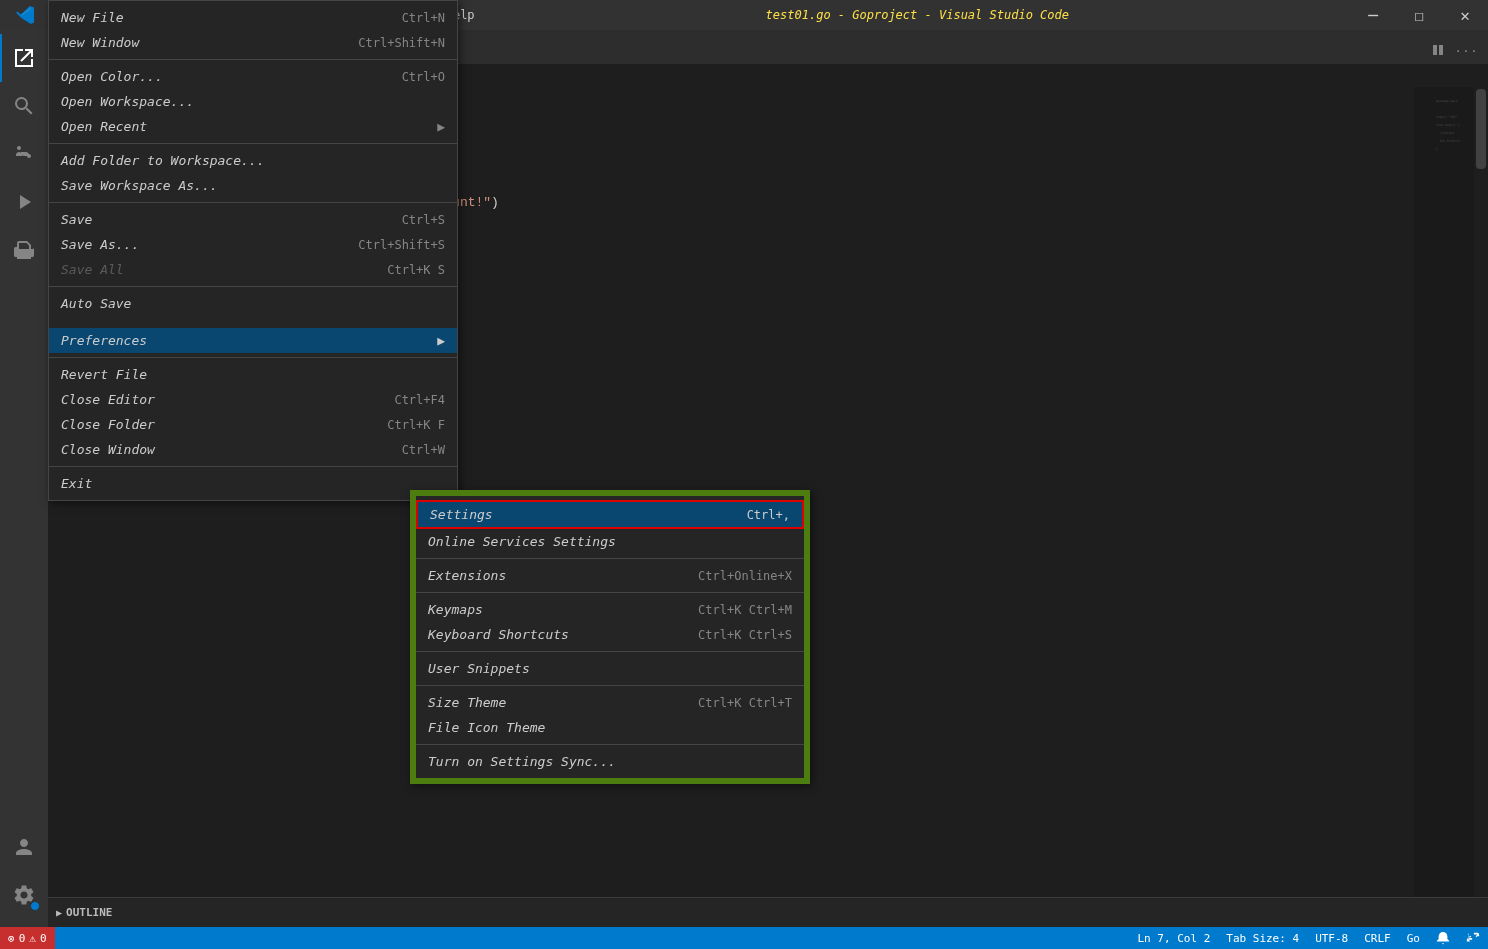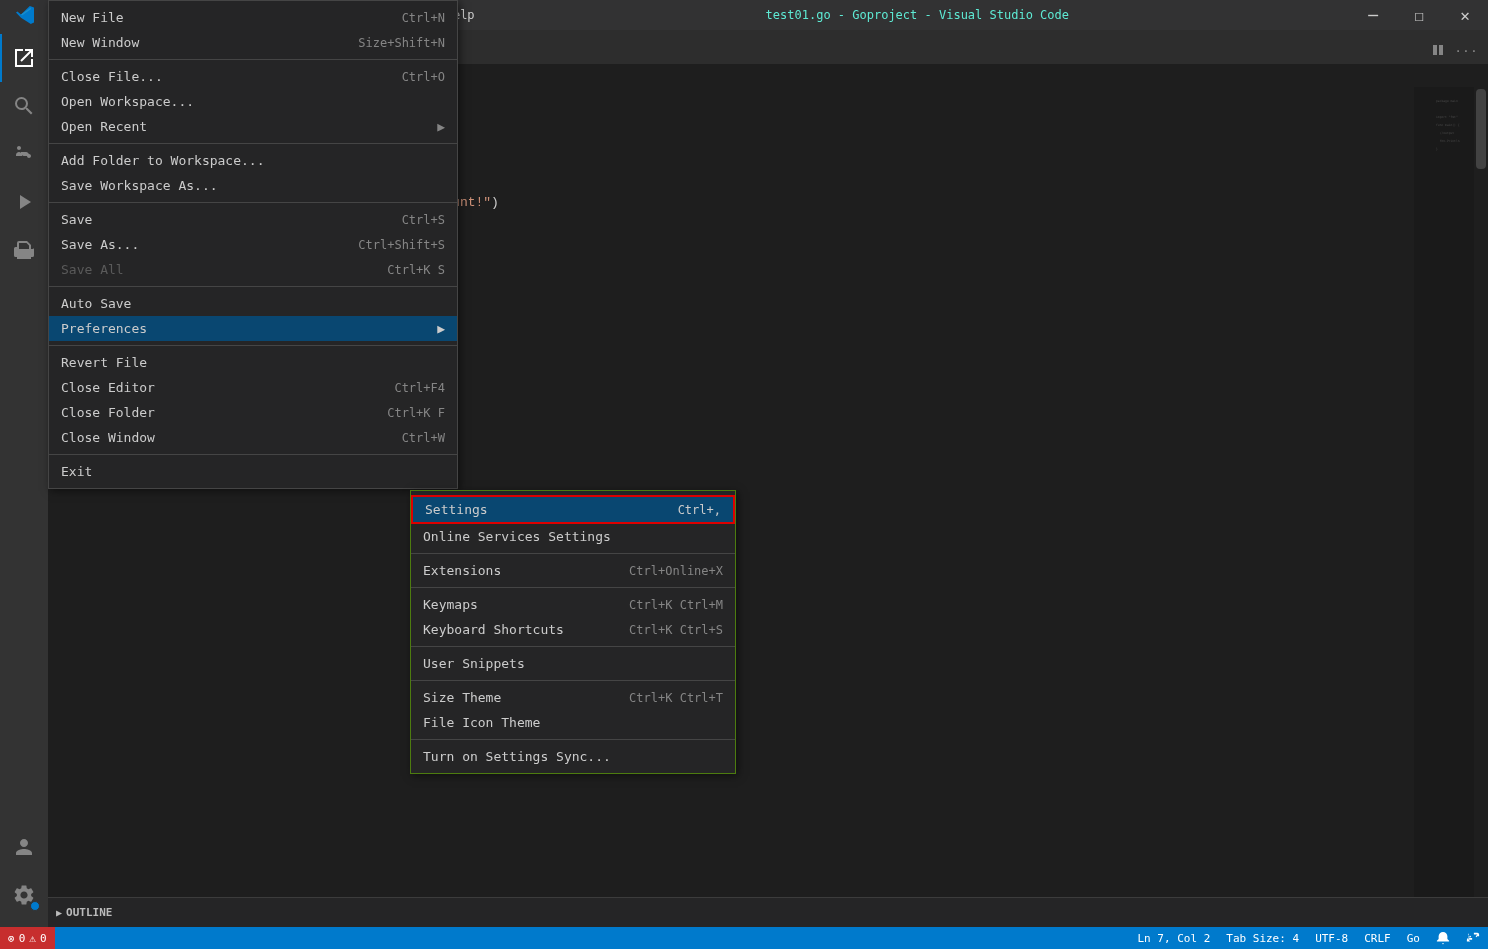--- a/index.html
+++ b/index.html
@@ -44,21 +44,22 @@
       font-size: 12px;
     }
     .titlebar-menu-item:hover,
     .titlebar-menu-item.active {
       background: #094771;
     }
     .titlebar-title {
       flex: 1;
       text-align: center;
       font-size: 12px;
-      color: #5eead4;
+      color: #fde047;
+      font-style: italic;
     }
     .titlebar-controls {
       display: flex;
       align-items: center;
     }
     .titlebar-control {
       width: 46px;
       height: 30px;
       display: flex;
       align-items: center;
@@ -271,39 +272,39 @@
 
     .menu-item {
       display: flex;
       align-items: center;
       padding: 5px 12px;
       cursor: pointer;
       color: #cccccc;
       font-size: 13px;
       position: relative;
     }
-    .menu-item.active { background: #094771; }
+    .menu-item.active { background: #094771; margin-top: 12px; }
     .menu-item.disabled { color: #5a5a5a; cursor: default; }
-    .menu-item-label { flex: 1; }
+    .menu-item-label { flex: 1; font-style: italic; }
     .menu-item-shortcut { color: #858585; font-size: 12px; margin-left: auto; }
     .menu-submenu-arrow { margin-left: 8px; color: #858585; }
     .menu-divider {
       height: 1px;
       background: #454545;
       margin: 4px 0;
     }
 
     
     .preferences-submenu {
       position: absolute;
       left: 410px;
       top: 490px;
-      width: 326px;
+      width: 400px;
       background: #252526;
-      border: 1px solid #4d7c0f;
+      border: 6px solid #4d7c0f;
       box-shadow: 2px 2px 8px rgba(0,0,0,0.5);
       z-index: 1001;
       padding: 4px 0;
     }
     .menu-item.highlighted {
       background: #094771;
       border: 1px solid #007acc;
     }
     .menu-item.highlighted .menu-item-shortcut { color: #cccccc; }
 
@@ -496,25 +497,25 @@
   </div>
 </div>
 
 <div class="file-menu">
   <div class="menu-item">
     <span class="menu-item-label">New File</span>
     <span class="menu-item-shortcut">Ctrl+N</span>
   </div>
   <div class="menu-item">
     <span class="menu-item-label">New Window</span>
-    <span class="menu-item-shortcut">Size+Shift+N</span>
-  </div>
-  <div class="menu-divider"></div>
-  <div class="menu-item">
-    <span class="menu-item-label">Close File...</span>
+    <span class="menu-item-shortcut">Ctrl+Shift+N</span>
+  </div>
+  <div class="menu-divider"></div>
+  <div class="menu-item">
+    <span class="menu-item-label">Open Color...</span>
     <span class="menu-item-shortcut">Ctrl+O</span>
   </div>
   <div class="menu-item">
     <span class="menu-item-label">Open Workspace...</span>
     <span class="menu-item-shortcut"></span>
   </div>
   <div class="menu-item">
     <span class="menu-item-label">Open Recent</span>
     <span class="menu-submenu-arrow">▶</span>
   </div>

